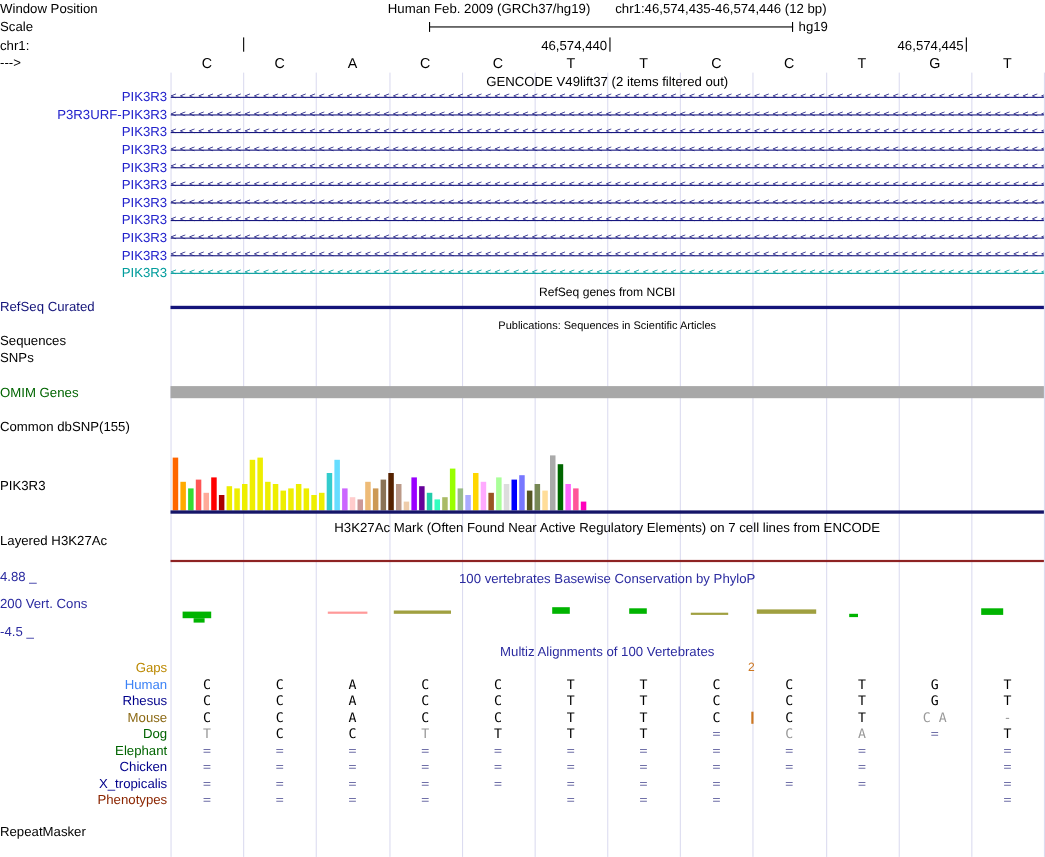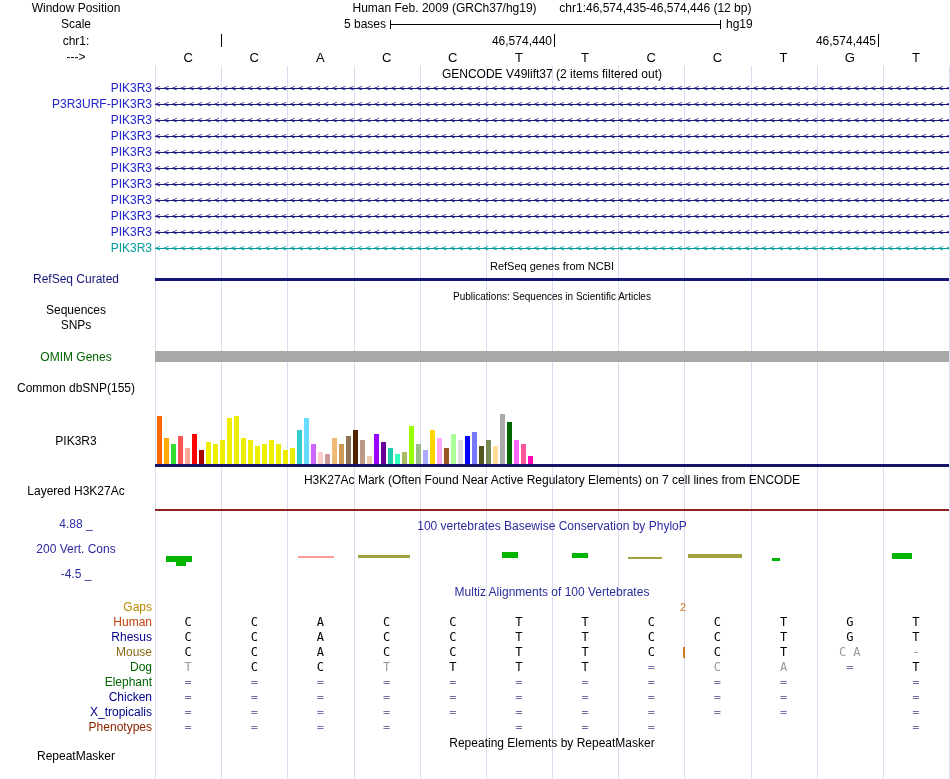--- a/index.html
+++ b/index.html
@@ -4,21 +4,21 @@
 <style>
   * { box-sizing: border-box; margin: 0; padding: 0; }
   html, body { background: #fff; }
   body { font-family: "Liberation Sans", sans-serif; }
   #browser {
     position: relative; width: 950px; height: 779px;
     background: #fff; overflow: hidden; font-size: 12px; color: #000;
   }
   .gridline { position: absolute; top: 66px; bottom: 0; width: 1px; background: #dcdcf0; }
   .side-abs {
-    position: absolute; left: 0; width: 152px; text-align: center;
+    position: absolute; left: 0; width: 152px; text-align: left;
     white-space: nowrap; line-height: 14px;
   }
   .center-title { position: absolute; left: 155px; width: 794px; text-align: center; line-height: 14px; }
   .small { font-size: 10px; }
   .sz11 { font-size: 11px; }
   .blue-title { color: #2b2ba0; }
   .green-title { color: #006400; }
   .bar-full { position: absolute; left: 155px; width: 794px; }
   .tick { position: absolute; width: 1px; background: #000; }
 
@@ -69,21 +69,20 @@
     </div>
 
   <div class="side-abs" style="top:1px">Window Position</div>
   <div class="center-title" style="top:1px">
     <span>Human Feb. 2009 (GRCh37/hg19)</span>
     <span style="display:inline-block;width:16px"></span>
     <span>chr1:46,574,435-46,574,446 (12 bp)</span>
   </div>
 
   <div class="side-abs" style="top:17px">Scale</div>
-  <div style="position:absolute;left:155px;top:17px;width:231px;text-align:right">5 bases</div>
   <div style="position:absolute;left:390px;top:24px;width:331px;height:1px;background:#000"></div>
   <div class="tick" style="left:390px;top:20px;height:9px"></div>
   <div class="tick" style="left:720px;top:20px;height:9px"></div>
   <div style="position:absolute;left:726px;top:17px">hg19</div>
 
   <div class="side-abs" style="top:34px">chr1:</div>
   <div class="tick" style="left:221px;top:34px;height:13px"></div>
   <div style="position:absolute;left:452px;top:34px;width:100px;text-align:right">46,574,440</div>
   <div class="tick" style="left:554px;top:34px;height:13px"></div>
   <div style="position:absolute;left:776px;top:34px;width:100px;text-align:right">46,574,445</div>
@@ -279,21 +278,21 @@
       <div class="phylop-mark" style="left: 892px; top: 553px; width: 20px; height: 6px; background: rgb(0, 180, 0);"></div>
     </div>
 
   <div class="center-title blue-title" style="top:585px">Multiz Alignments of 100 Vertebrates</div>
   <div id="multiz-rows">
       <div class="aln-row" style="top: 600px;">
         <span class="side-label" style="color: rgb(187, 136, 0);">Gaps</span>
         <span class="aln-annot" style="left: 680px; color: rgb(204, 119, 34);">2</span>
       </div>
       <div class="aln-row" style="top: 615px;">
-        <span class="side-label" style="color: #c2410c;">Human</span>
+        <span class="side-label" style="color: #3b82f6;">Human</span>
         <span class="aln-cell" style="left: 188.083px;">C</span>
         <span class="aln-cell" style="left: 254.25px;">C</span>
         <span class="aln-cell" style="left: 320.417px;">A</span>
         <span class="aln-cell" style="left: 386.583px;">C</span>
         <span class="aln-cell" style="left: 452.75px;">C</span>
         <span class="aln-cell" style="left: 518.917px;">T</span>
         <span class="aln-cell" style="left: 585.083px;">T</span>
         <span class="aln-cell" style="left: 651.25px;">C</span>
         <span class="aln-cell" style="left: 717.417px;">C</span>
         <span class="aln-cell" style="left: 783.583px;">T</span>
@@ -394,16 +393,15 @@
         <span class="aln-cell aln-eq" style="left: 254.25px;">=</span>
         <span class="aln-cell aln-eq" style="left: 320.417px;">=</span>
         <span class="aln-cell aln-eq" style="left: 386.583px;">=</span>
         <span class="aln-cell aln-eq" style="left: 518.917px;">=</span>
         <span class="aln-cell aln-eq" style="left: 585.083px;">=</span>
         <span class="aln-cell aln-eq" style="left: 651.25px;">=</span>
         <span class="aln-cell aln-eq" style="left: 915.917px;">=</span>
       </div>
     </div>
 
-  <div class="center-title" style="top:736px">Repeating Elements by RepeatMasker</div>
   <div class="side-abs" style="top:749px">RepeatMasker</div>
 
 </div>
 
 </body></html>

